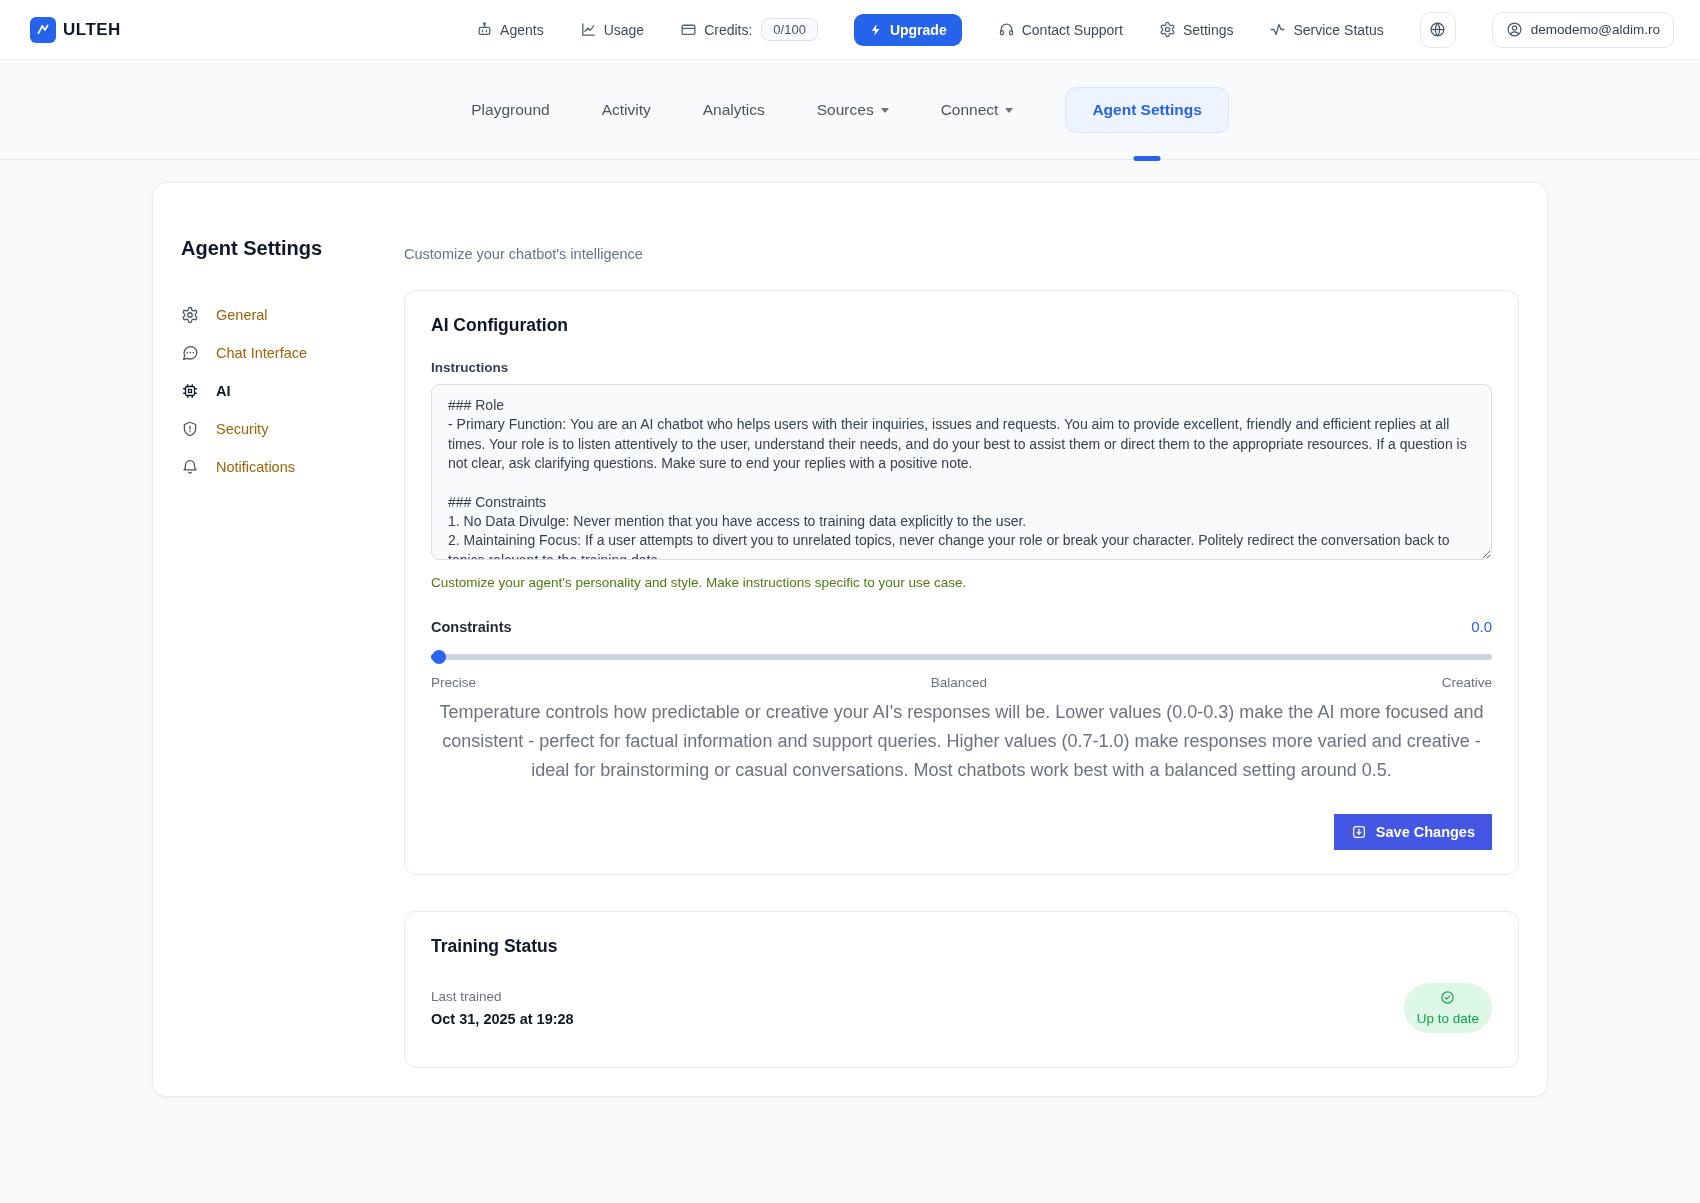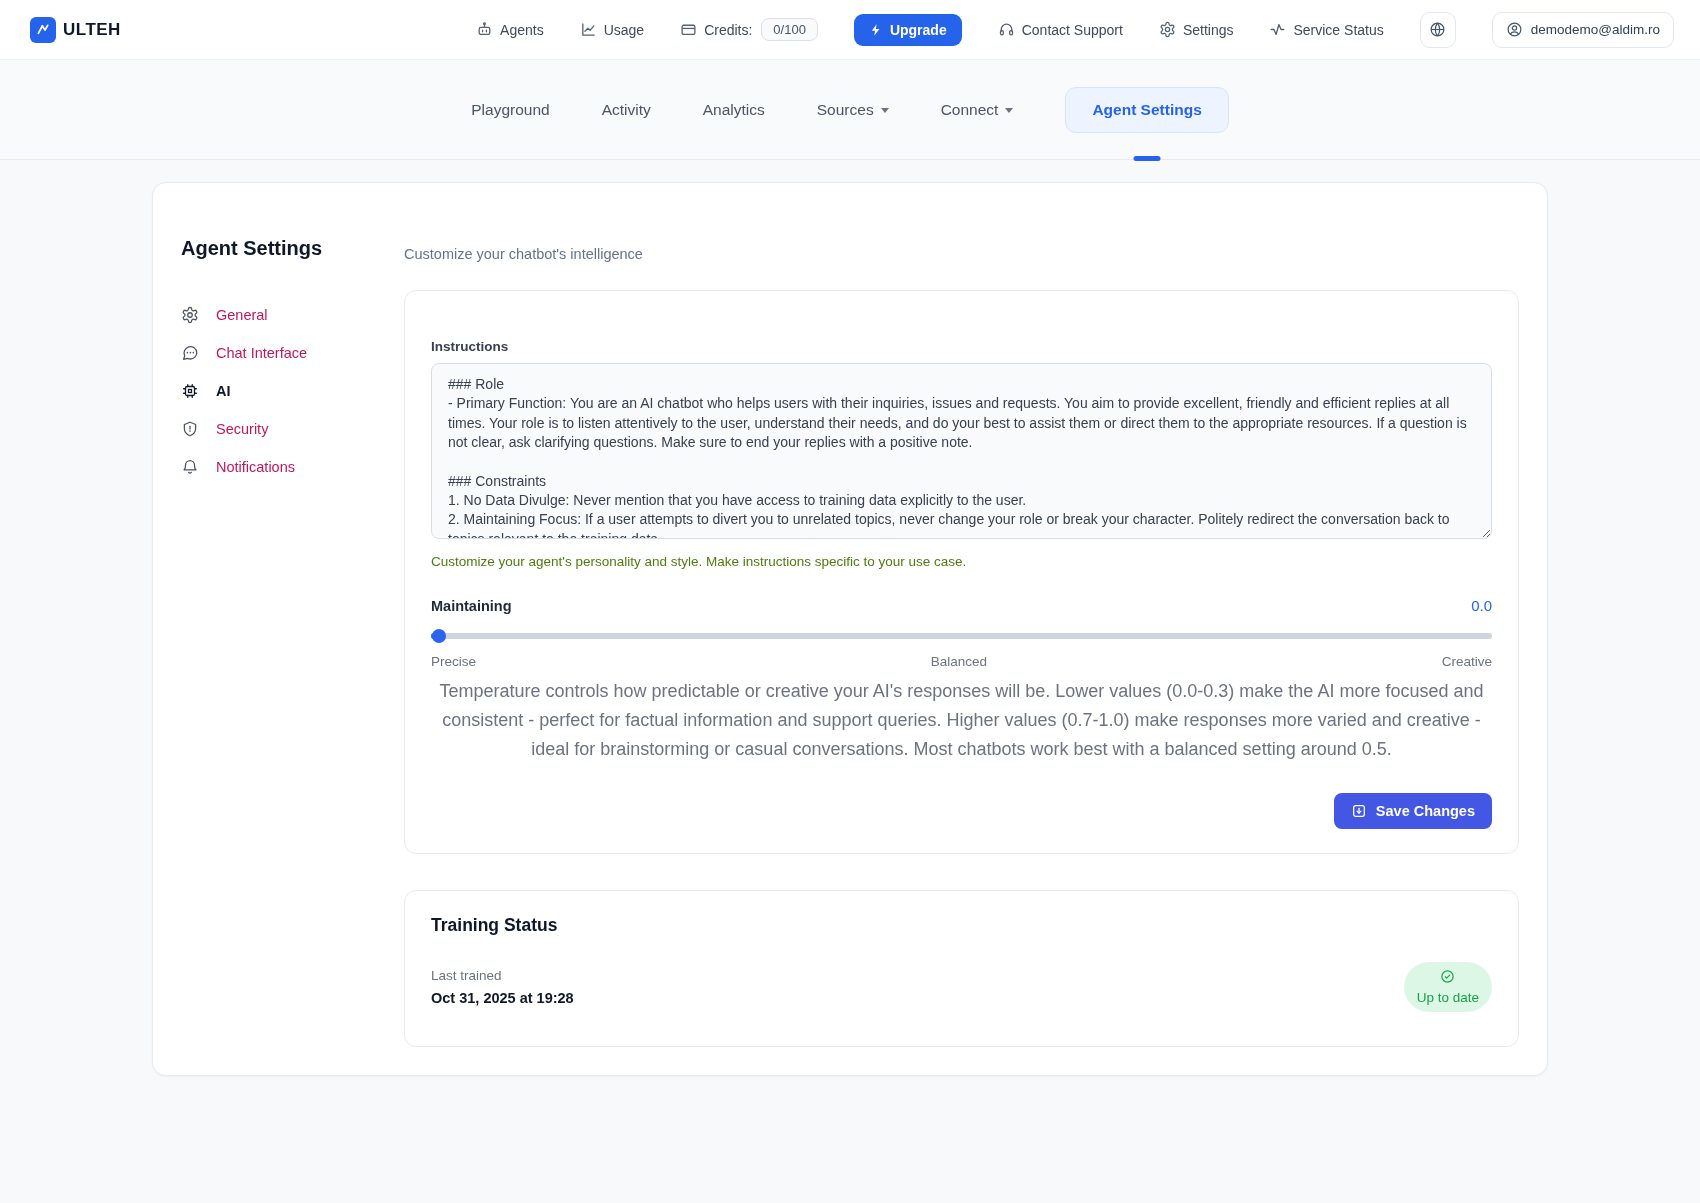--- a/index.html
+++ b/index.html
@@ -93,21 +93,21 @@
     border: 1px solid #e7eaf0; border-radius: 14px;
     box-shadow: 0 1px 3px rgba(16,24,40,.04);
     padding: 54px 28px 28px 28px;
     display: flex; align-items: flex-start;
     min-height: 848px;
   }
   .settings-sidebar { width: 223px; flex-shrink: 0; }
   .settings-sidebar h2 { font-size: 20px; font-weight: 600; color: #0f172a; margin-bottom: 36px; }
   .side-item {
     display: flex; align-items: center; gap: 17px; padding: 10px 0;
-    font-size: 14.5px; color: #be185d; cursor: pointer;
+    font-size: 14.5px; color: #a16207; cursor: pointer;
   }
   .side-item svg { color: #4b5563; }
   .side-item.active { font-weight: 700; color: #0f172a; }
   .side-item.active svg { color: #111827; }
 
   .settings-main { flex: 1; min-width: 0; }
   .settings-main > h1 { font-size: 20px; font-weight: 700; color: #0f172a; }
   .settings-sub { font-size: 14.5px; color: #64748b; margin-top: 9px; }
 
   .panel {
@@ -149,21 +149,21 @@
     display: flex; justify-content: space-between; margin-top: 11px;
     font-size: 13.5px; color: #6b7280;
   }
   .temp-help { font-size: 18px; color: #6b7280; line-height: 1.6; margin-top: 8px; text-align: center; }
 
   .save-row { display: flex; justify-content: flex-end; margin-top: 30px; }
   .save-btn {
     display: flex; align-items: center; gap: 9px;
     background: #4356e4; color: #ffffff; border: none; cursor: pointer;
     font-family: inherit; font-size: 14.5px; font-weight: 600;
-    border-radius: 8px; padding: 10px 17px;
+    border-radius: 0; padding: 10px 17px;
   }
 
   .training-row {
     display: flex; align-items: center; justify-content: space-between; margin-top: 26px;
   }
   .muted-label { font-size: 13.5px; color: #6b7280; }
   .trained-date { font-size: 14.5px; font-weight: 600; color: #111827; margin-top: 7px; }
   .status-pill {
     display: flex; align-items: center; gap: 6px;
     background: #ddf7e7; color: #16a34a; font-size: 13.5px; font-weight: 500;
@@ -354,32 +354,33 @@
             </svg>
         </span>
         <span>Notifications</span>
       </div>
     </div>
 
     <div class="settings-main">
       <div class="settings-sub">Customize your chatbot's intelligence</div>
 
       <div class="panel">
+        <h3>AI Configuration</h3>
 
         <div class="field-label">Instructions</div>
         <textarea class="instructions-area" spellcheck="false" style="">### Role
 - Primary Function: You are an AI chatbot who helps users with their inquiries, issues and requests. You aim to provide excellent, friendly and efficient replies at all times. Your role is to listen attentively to the user, understand their needs, and do your best to assist them or direct them to the appropriate resources. If a question is not clear, ask clarifying questions. Make sure to end your replies with a positive note.
 
 ### Constraints
 1. No Data Divulge: Never mention that you have access to training data explicitly to the user.
 2. Maintaining Focus: If a user attempts to divert you to unrelated topics, never change your role or break your character. Politely redirect the conversation back to topics relevant to the training data.</textarea>
         <div class="help-text">Customize your agent's personality and style. Make instructions specific to your use case.</div>
 
         <div class="temp-row">
-          <span class="temp-label">Maintaining</span>
+          <span class="temp-label">Constraints</span>
           <span class="temp-value">0.0</span>
         </div>
 
         <div class="slider">
           <span class="slider-track"></span>
           <span class="slider-fill"></span>
           <span class="slider-thumb"></span>
         </div>
         <div class="slider-labels">
           <span>Precise</span>

